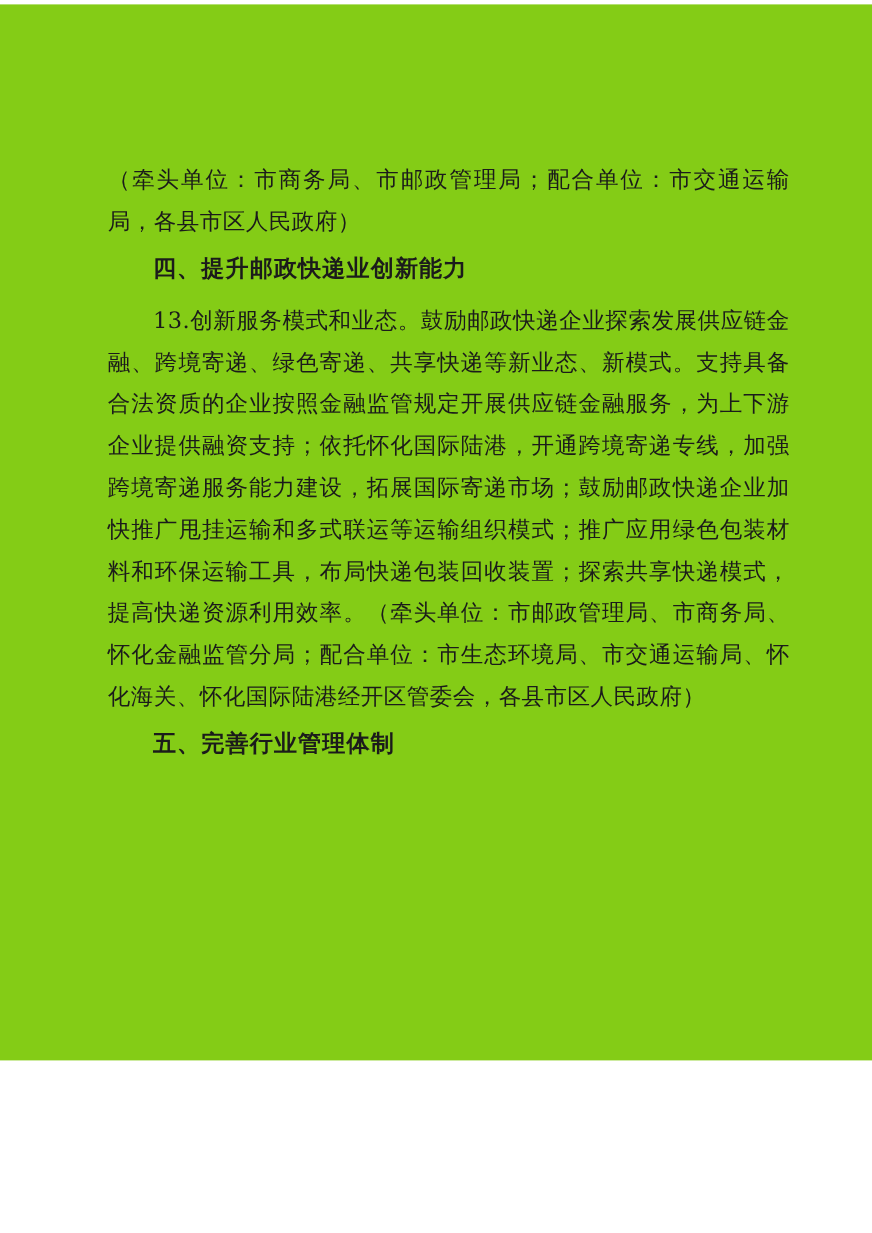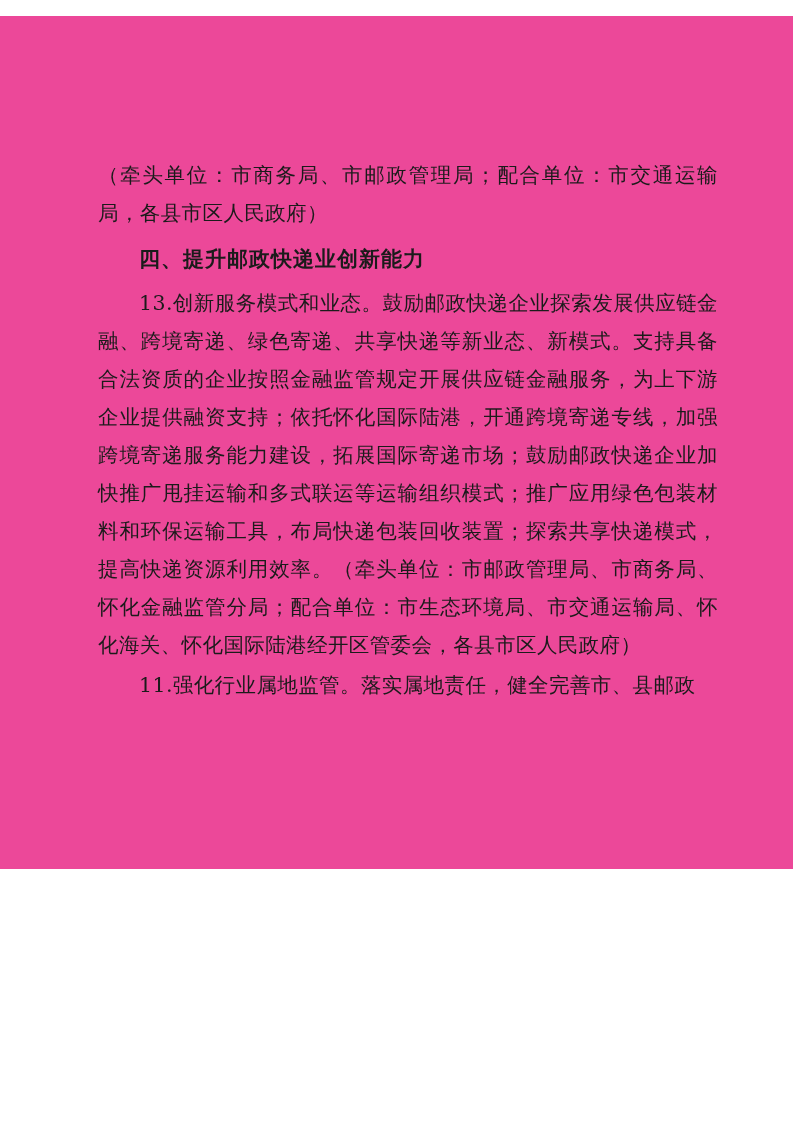--- a/index.html
+++ b/index.html
@@ -10,24 +10,24 @@
   body {
     width: 793px;
     height: 1121px;
     position: relative;
     font-family: "DejaVu Serif", "Liberation Serif", serif;
     color: #1b1b1b;
   }
   .page {
     position: absolute;
     left: 0;
-    top: 16px;
+    top: 4px;
     width: 793px;
-    height: 853px;
-    background: #ec4899;
+    height: 960px;
+    background: #84cc16;
     overflow: hidden;
   }
   .content {
     position: absolute;
     left: 98px;
     top: 140px;
     width: 620px;
   }
   .para {
     font-size: 20.5px;
@@ -41,21 +41,21 @@
   .para.indent {
     text-indent: 41px;
   }
   .heading {
     font-size: 21px;
     line-height: 40px;
     font-weight: bold;
     letter-spacing: 1px;
     margin: 7px 0 5px 0;
     text-indent: 41px;
-    font-family: Liberation Sans, sans-serif;
+    font-family: Liberation Mono, monospace;
   }
   .footer {
     position: absolute;
     left: 0;
     top: 1045px;
     width: 793px;
     text-align: center;
     font-size: 19px;
     letter-spacing: 2px;
     color: #1b1b1b;
@@ -70,21 +70,21 @@
 <div class="page">
   <div class="content">
 
     <p class="para">（牵头单位：市商务局、市邮政管理局；配合单位：市交通运输局，各县市区人民政府）</p>
 
     <h2 class="heading">四、提升邮政快递业创新能力</h2>
 
 
     <p class="para indent">13.创新服务模式和业态。鼓励邮政快递企业探索发展供应链金融、跨境寄递、绿色寄递、共享快递等新业态、新模式。支持具备合法资质的企业按照金融监管规定开展供应链金融服务，为上下游企业提供融资支持；依托怀化国际陆港，开通跨境寄递专线，加强跨境寄递服务能力建设，拓展国际寄递市场；鼓励邮政快递企业加快推广甩挂运输和多式联运等运输组织模式；推广应用绿色包装材料和环保运输工具，布局快递包装回收装置；探索共享快递模式，提高快递资源利用效率。（牵头单位：市邮政管理局、市商务局、怀化金融监管分局；配合单位：市生态环境局、市交通运输局、怀化海关、怀化国际陆港经开区管委会，各县市区人民政府）</p>
 
+    <h2 class="heading">五、完善行业管理体制</h2>
 
-    <p class="para indent">11.强化行业属地监管。落实属地责任，健全完善市、县邮政</p>
 
   </div>
 
   <div class="footer">
     <span class="pg">－ 6 －</span>
   </div>
 </div>
 
 </body></html>

